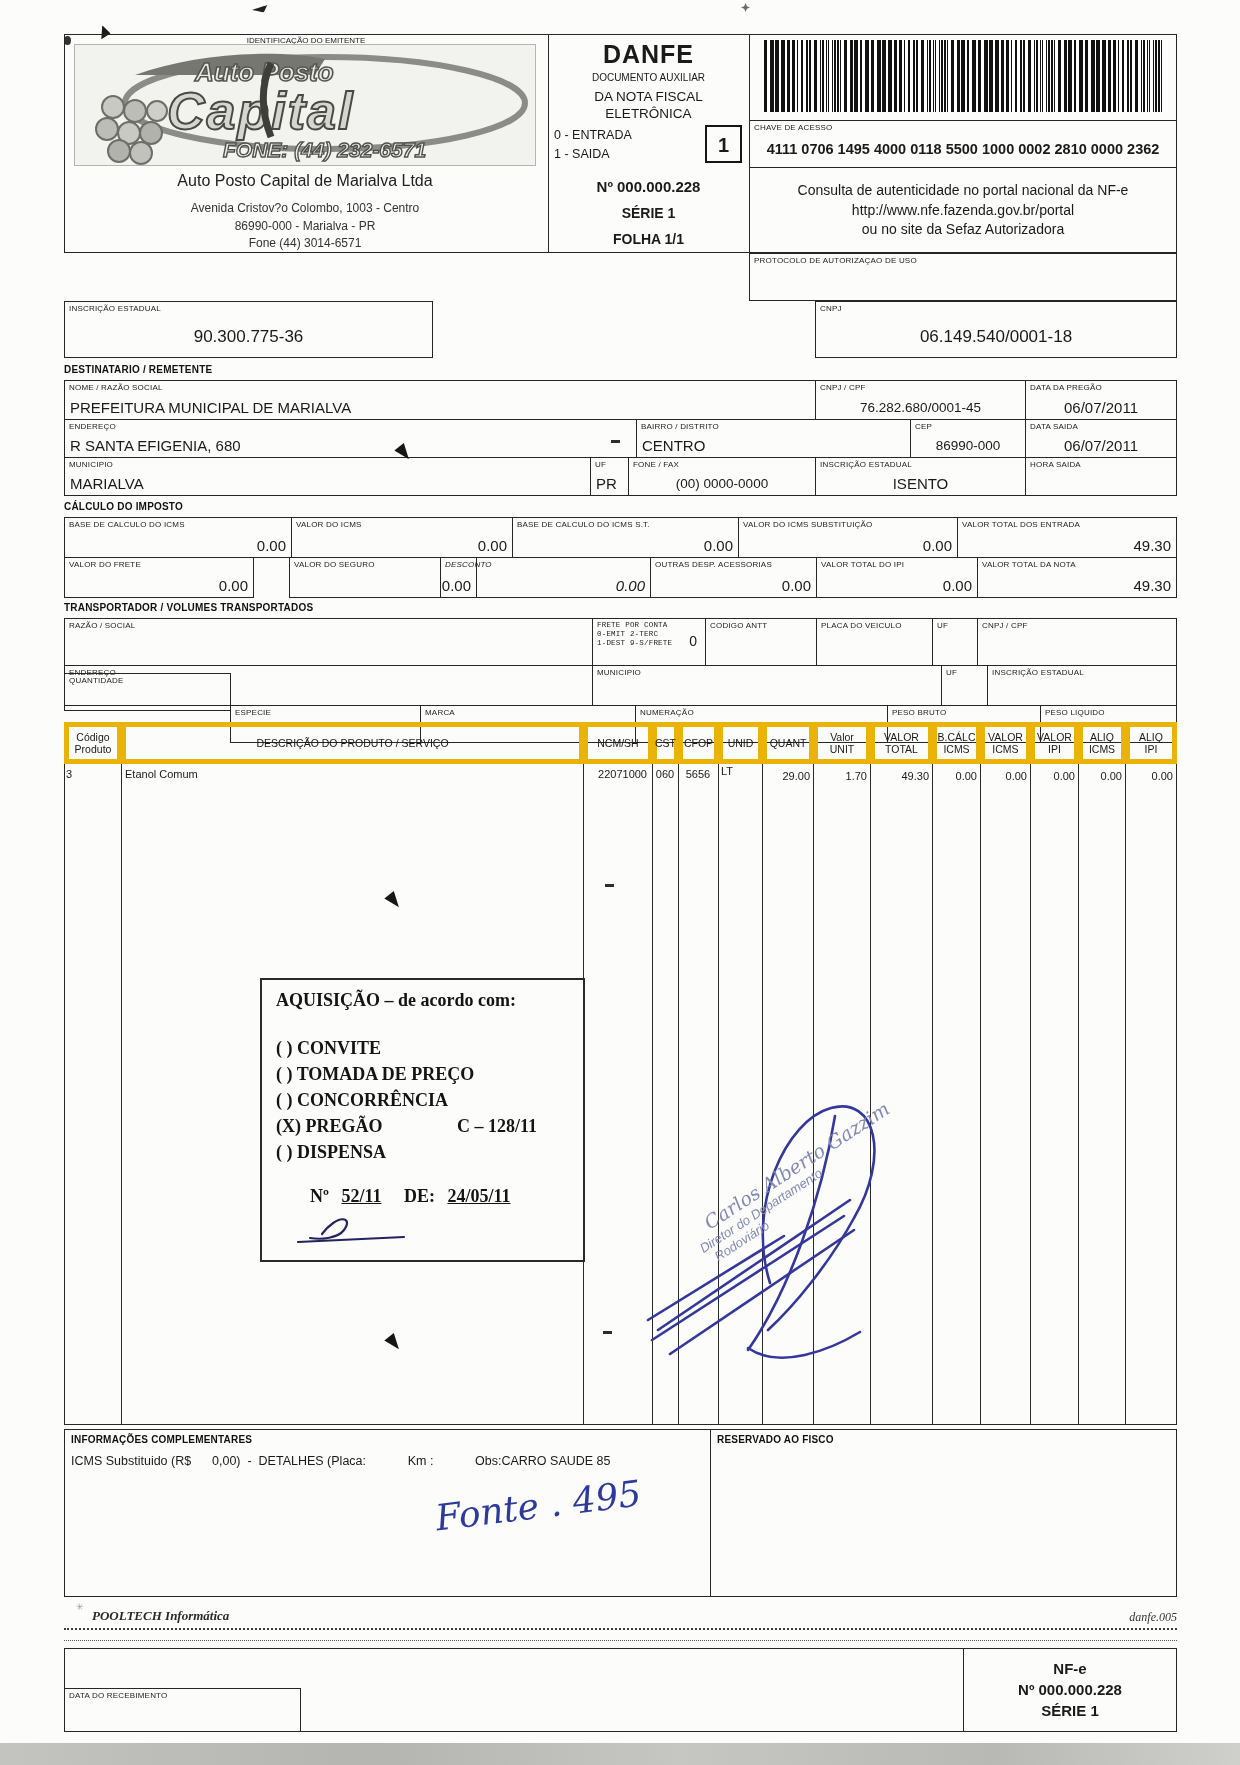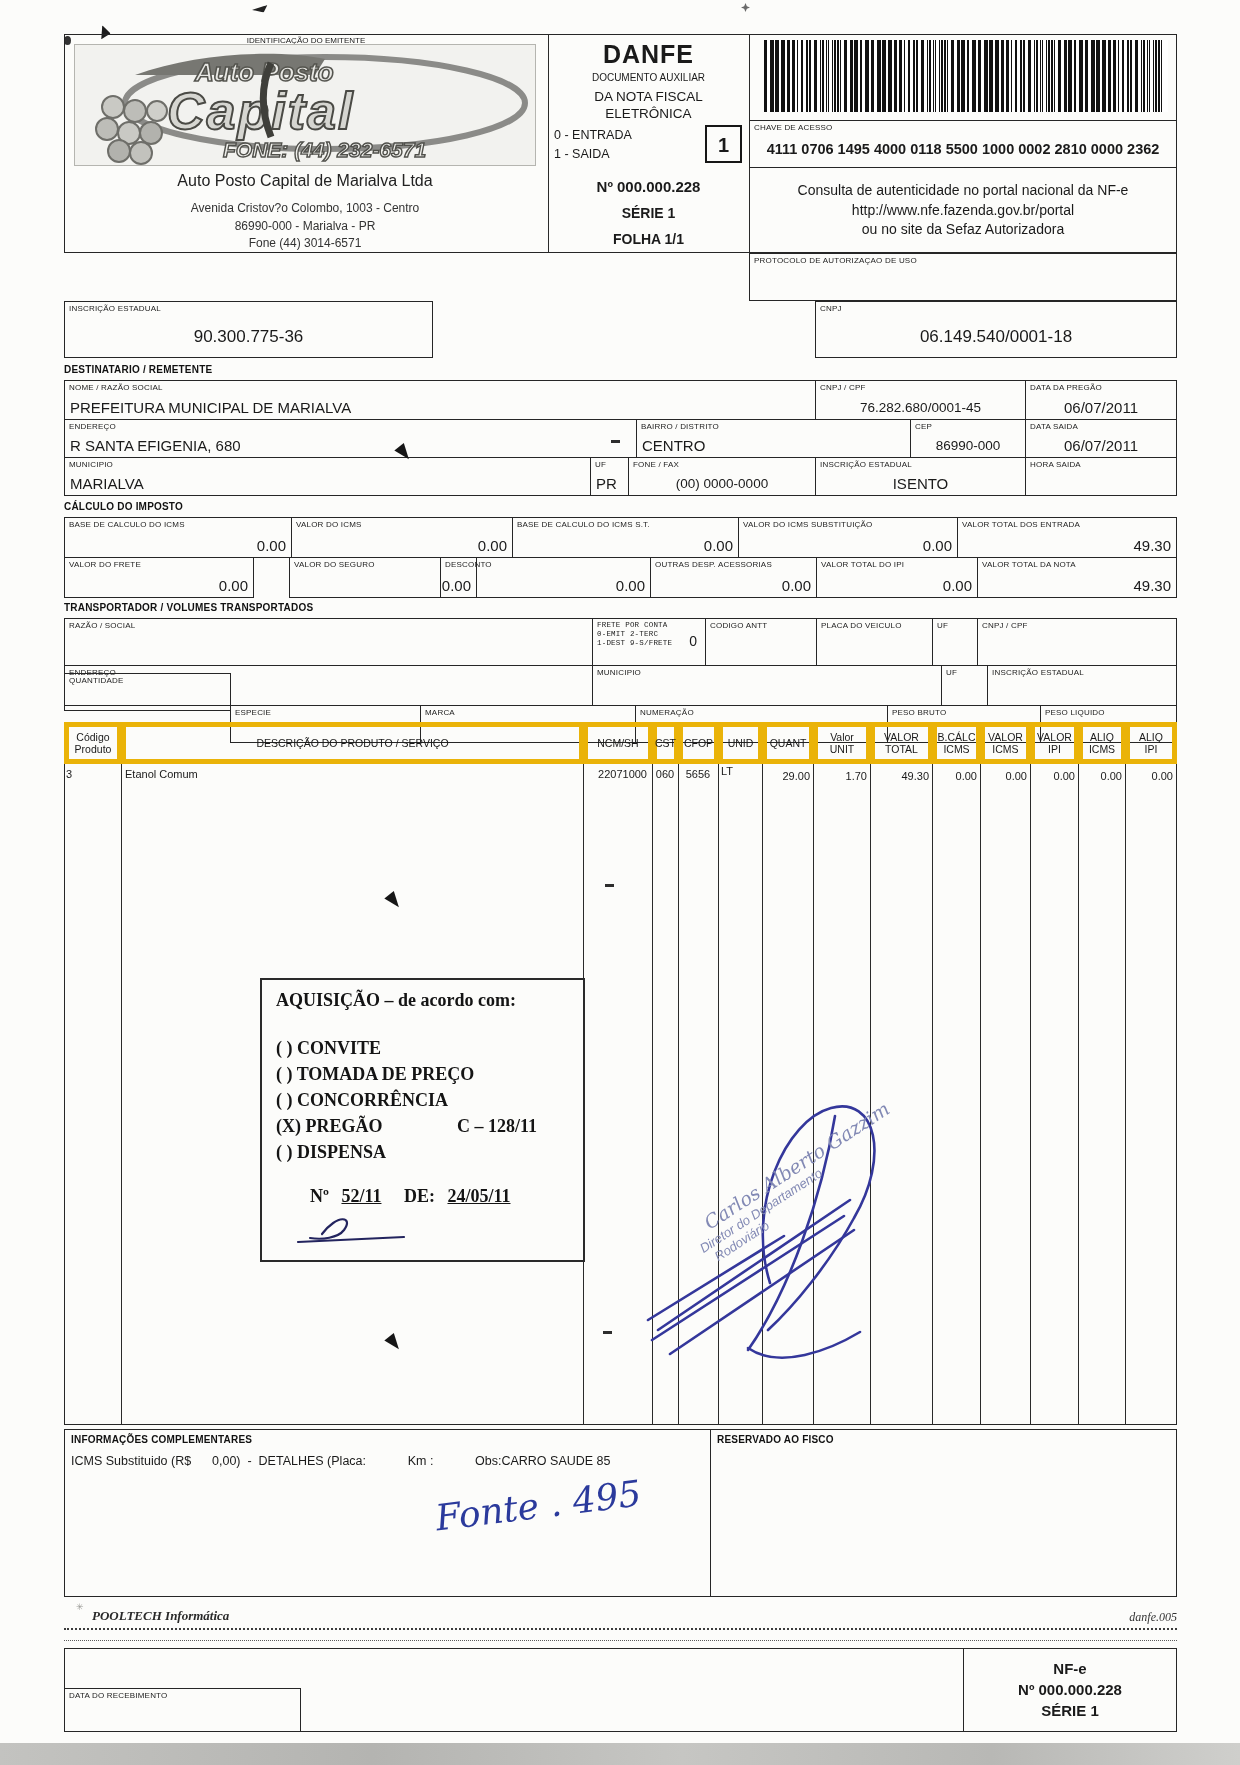--- a/index.html
+++ b/index.html
@@ -268,21 +268,21 @@
   </div>
 
   <div class="f ar" style="left:64px;top:557px;width:190px;height:41px;">
     <span class="lb">VALOR DO FRETE</span>
       <div class="v">0.00</div>
   </div>
   <div class="f ar" style="left:253px;top:557px;width:188px;height:41px;margin-left:36px;">
     <span class="lb">VALOR DO SEGURO</span>
       <div class="v">0.00</div>
   </div>
-  <div class="f ar" style="left:440px;top:557px;width:211px;height:41px;">
+  <div class="f ar" style="left:440px;top:557px;width:211px;height:41px;font-style:italic;">
     <span class="lb">DESCONTO</span>
       <div class="v">0.00</div>
   </div>
   <div class="f ar" style="left:650px;top:557px;width:167px;height:41px;">
     <span class="lb">OUTRAS DESP. ACESSORIAS</span>
       <div class="v">0.00</div>
   </div>
   <div class="f ar" style="left:816px;top:557px;width:162px;height:41px;">
     <span class="lb">VALOR TOTAL DO IPI</span>
       <div class="v">0.00</div>

